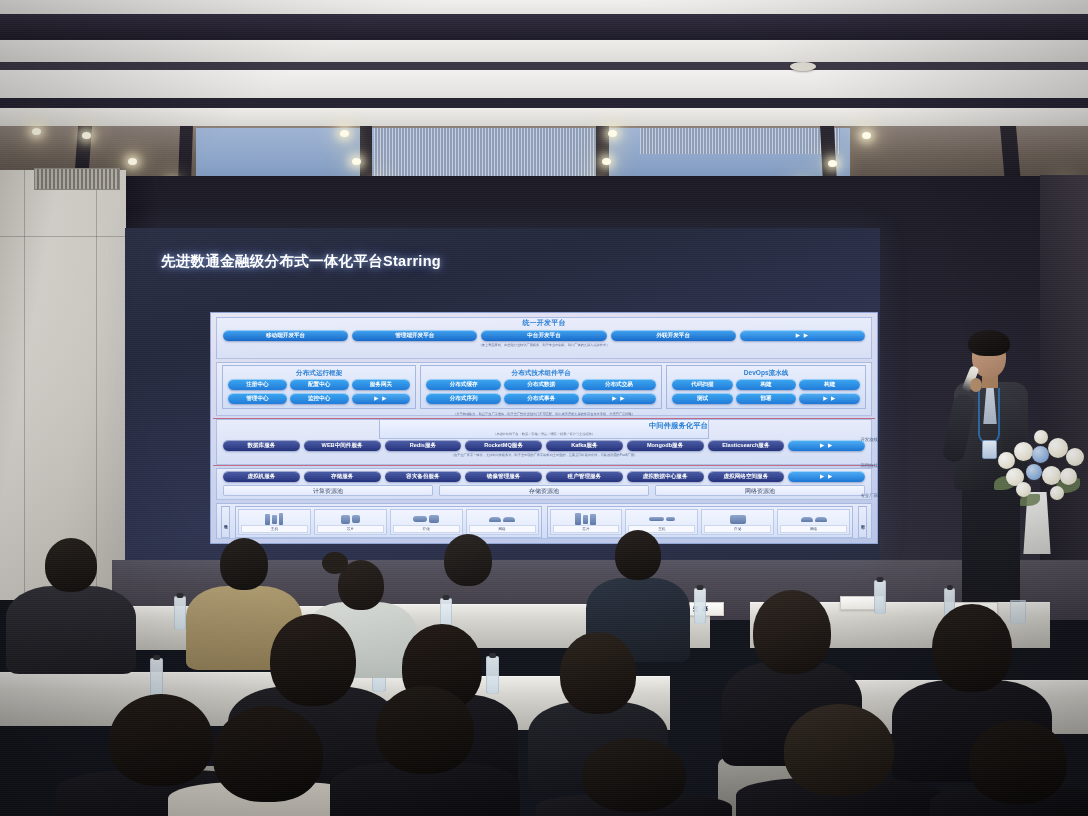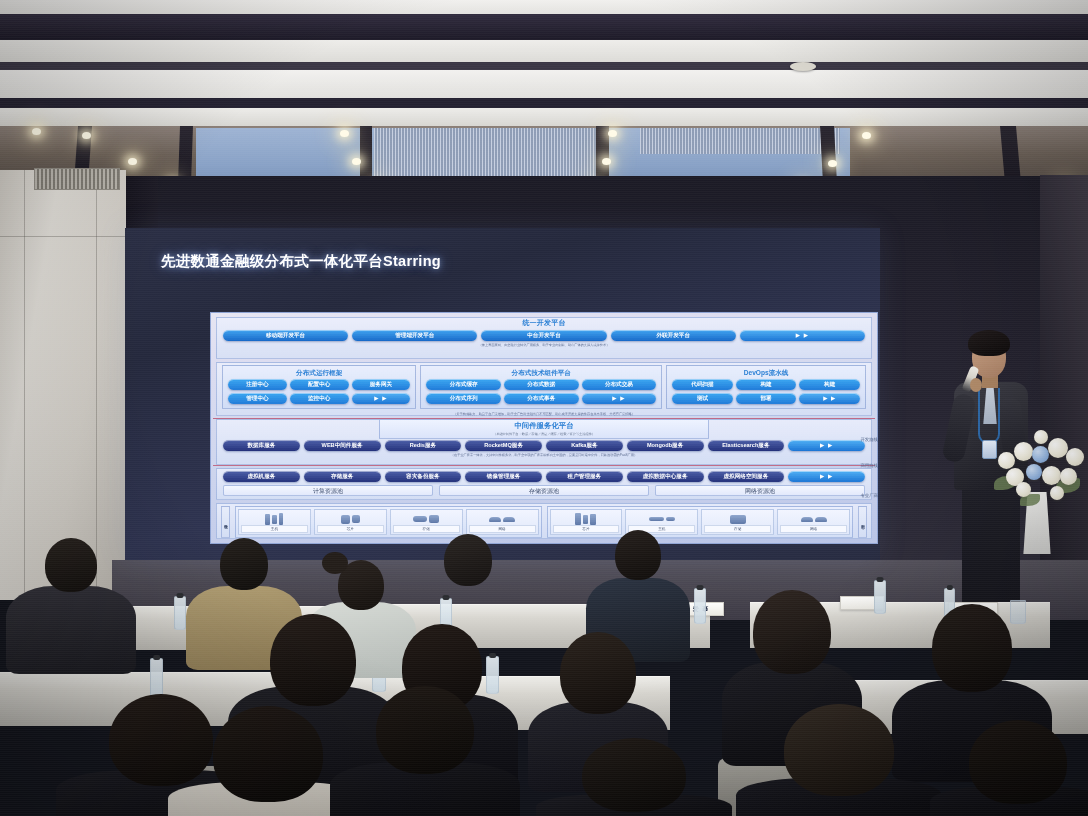--- a/index.html
+++ b/index.html
@@ -170,21 +170,21 @@
   .grid2 { display: grid; grid-template-columns: 1fr 1fr 1fr; gap: 3px; padding: 1px 2px; }
 
   .mid-banner {
     position: absolute; left: 50%; transform: translateX(-50%); top: -1px;
     width: 330px; height: 20px;
     background: linear-gradient(180deg,#eef3ff,#dbe4fa);
     border: 1px solid rgba(130,155,210,.6);
     z-index: 3;
   }
   .mid-banner .t {
-    text-align: center; color: #2a7fd4; font-weight: bold; font-size: 7.4px; line-height: 12px;
+    text-align: right; color: #2a7fd4; font-weight: bold; font-size: 7.4px; line-height: 12px;
   }
   .mid-banner .s {
     text-align: center; color: #65748f; font-size: 3.2px; line-height: 5px;
   }
 
   .respools { display: flex; gap: 6px; padding: 1px 6px 3px; }
   .respool {
     flex: 1 1 0; text-align: center;
     background: linear-gradient(180deg,#f4f7ff,#e2e9fb);
     border: 1px solid rgba(130,155,210,.6);

